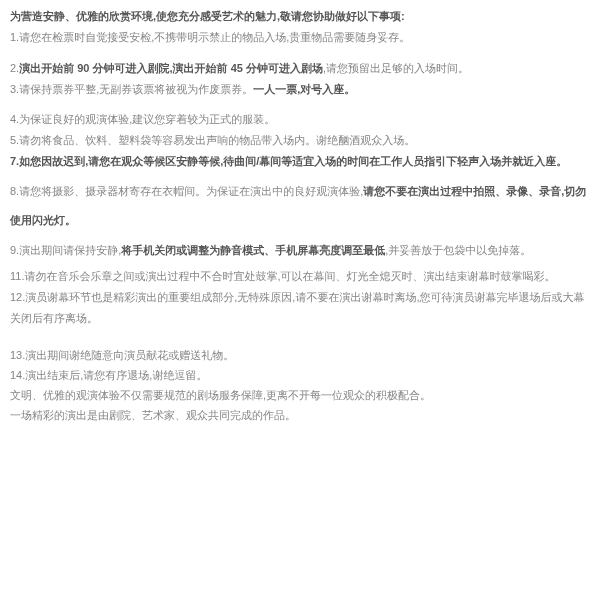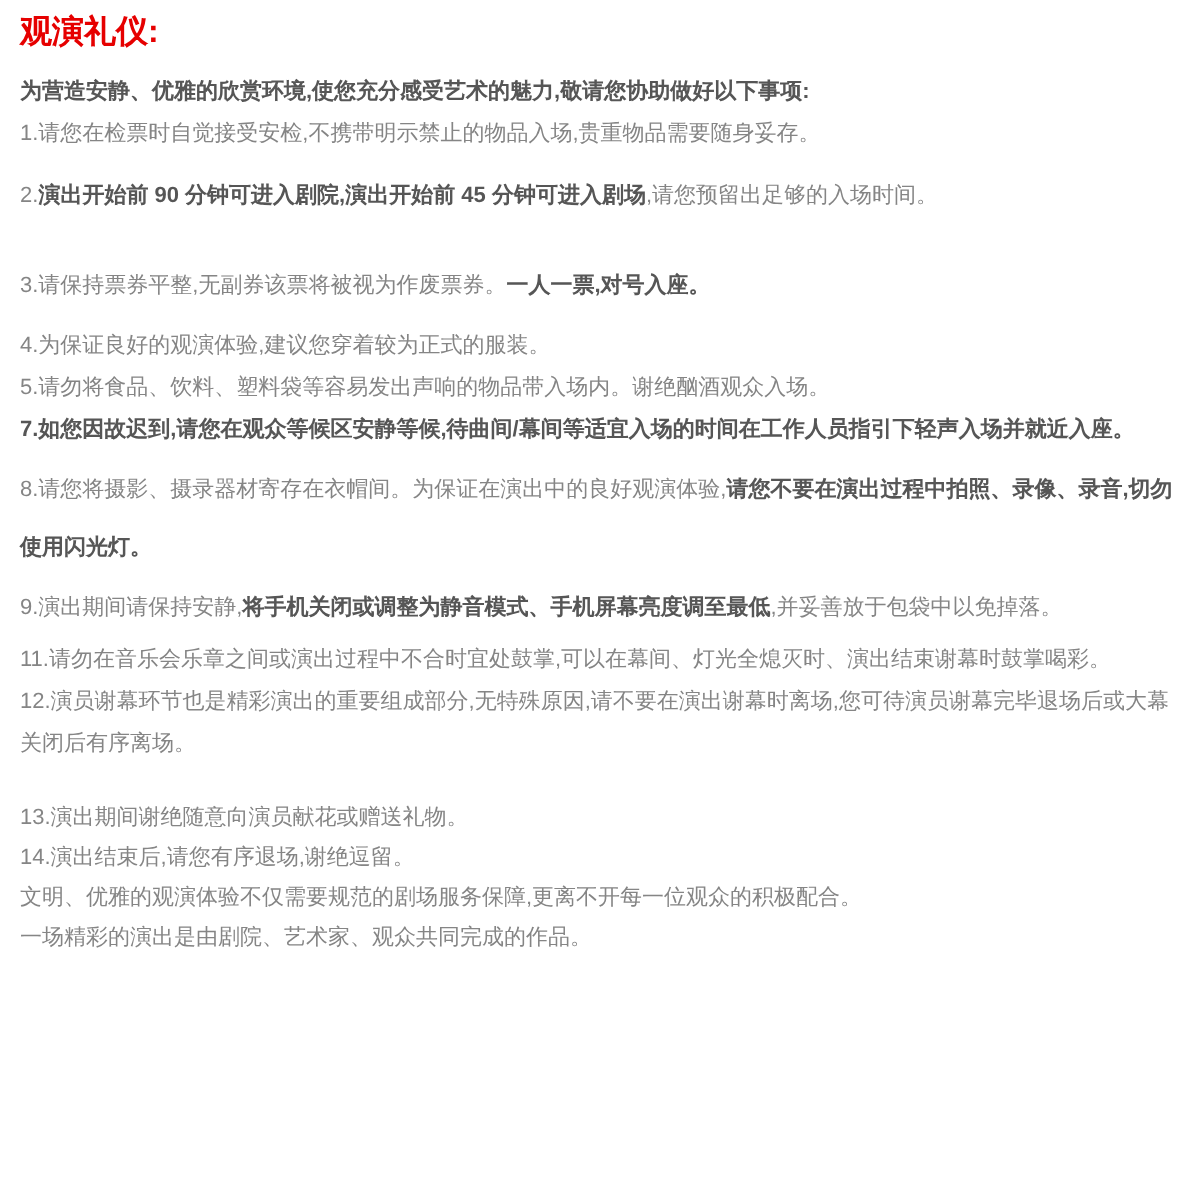--- a/index.html
+++ b/index.html
@@ -36,33 +36,32 @@
     line-height: 21px;
     color: var(--text-normal);
     word-break: break-all;
   }
   .para .run { font-weight: normal; }
   .para .run.bold {
     font-weight: bold;
     color: var(--text-bold);
   }
   .mt-10 { margin-top: 10px; }
-  .mt-24 { margin-top: 24px; }
+  .mt-24 { }
   .mt-9  { margin-top: 9px; }
   .mt-5  { margin-top: 5px; }
   .mt-2  { margin-top: 16px; }
   .lh-29 { line-height: 29px; }
   .lh-31 { line-height: 31px; }
   .lh-20 { line-height: 20px; }
 </style>
 </head>
 <body>
 
 <div class="doc">
-  <h1 class="doc-title">观演礼仪:</h1>
   <div>
       <p class="para"><span class="run bold">为营造安静、优雅的欣赏环境,使您充分感受艺术的魅力,敬请您协助做好以下事项:</span></p>
       <p class="para"><span class="run">1.请您在检票时自觉接受安检,不携带明示禁止的物品入场,贵重物品需要随身妥存。</span></p>
       <p class="para mt-10"><span class="run">2.</span><span class="run bold">演出开始前 90 分钟可进入剧院,演出开始前 45 分钟可进入剧场</span><span class="run">,请您预留出足够的入场时间。</span></p>
       <p class="para mt-24"><span class="run">3.请保持票券平整,无副券该票将被视为作废票券。</span><span class="run bold">一人一票,对号入座。</span></p>
       <p class="para mt-9"><span class="run">4.为保证良好的观演体验,建议您穿着较为正式的服装。</span></p>
       <p class="para"><span class="run">5.请勿将食品、饮料、塑料袋等容易发出声响的物品带入场内。谢绝酗酒观众入场。</span></p>
       <p class="para"><span class="run bold">7.如您因故迟到,请您在观众等候区安静等候,待曲间/幕间等适宜入场的时间在工作人员指引下轻声入场并就近入座。</span></p>
       <p class="para mt-5 lh-29"><span class="run">8.请您将摄影、摄录器材寄存在衣帽间。为保证在演出中的良好观演体验,</span><span class="run bold">请您不要在演出过程中拍照、录像、录音,切勿使用闪光灯。</span></p>
       <p class="para lh-31"><span class="run">9.演出期间请保持安静,</span><span class="run bold">将手机关闭或调整为静音模式、手机屏幕亮度调至最低</span><span class="run">,并妥善放于包袋中以免掉落。</span></p>

